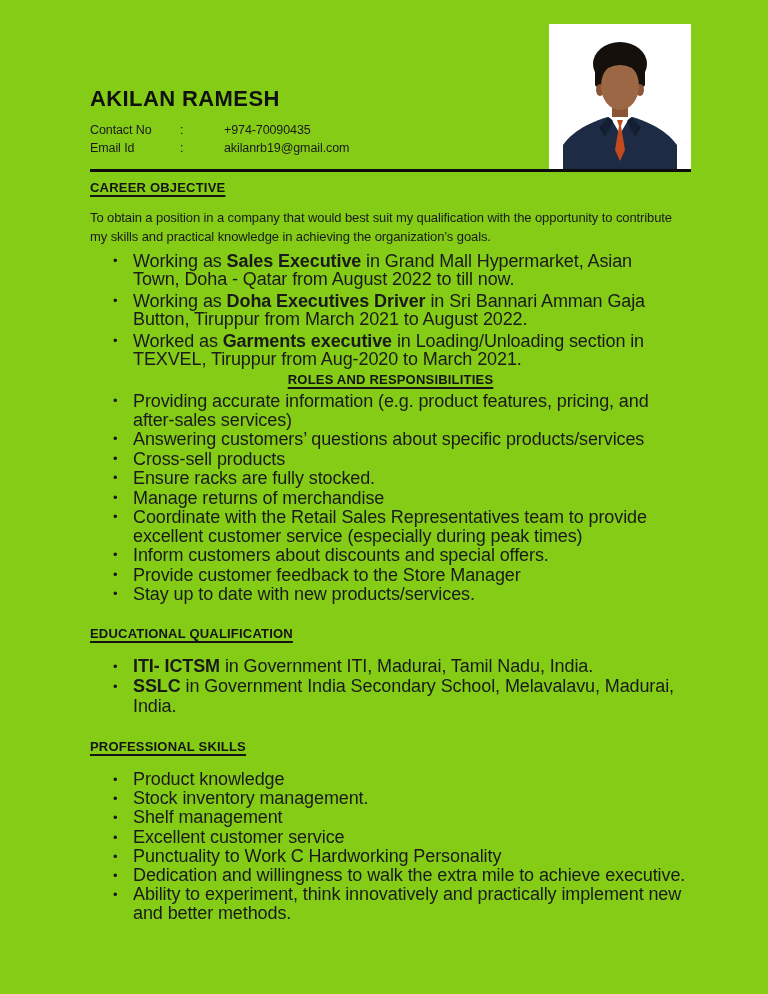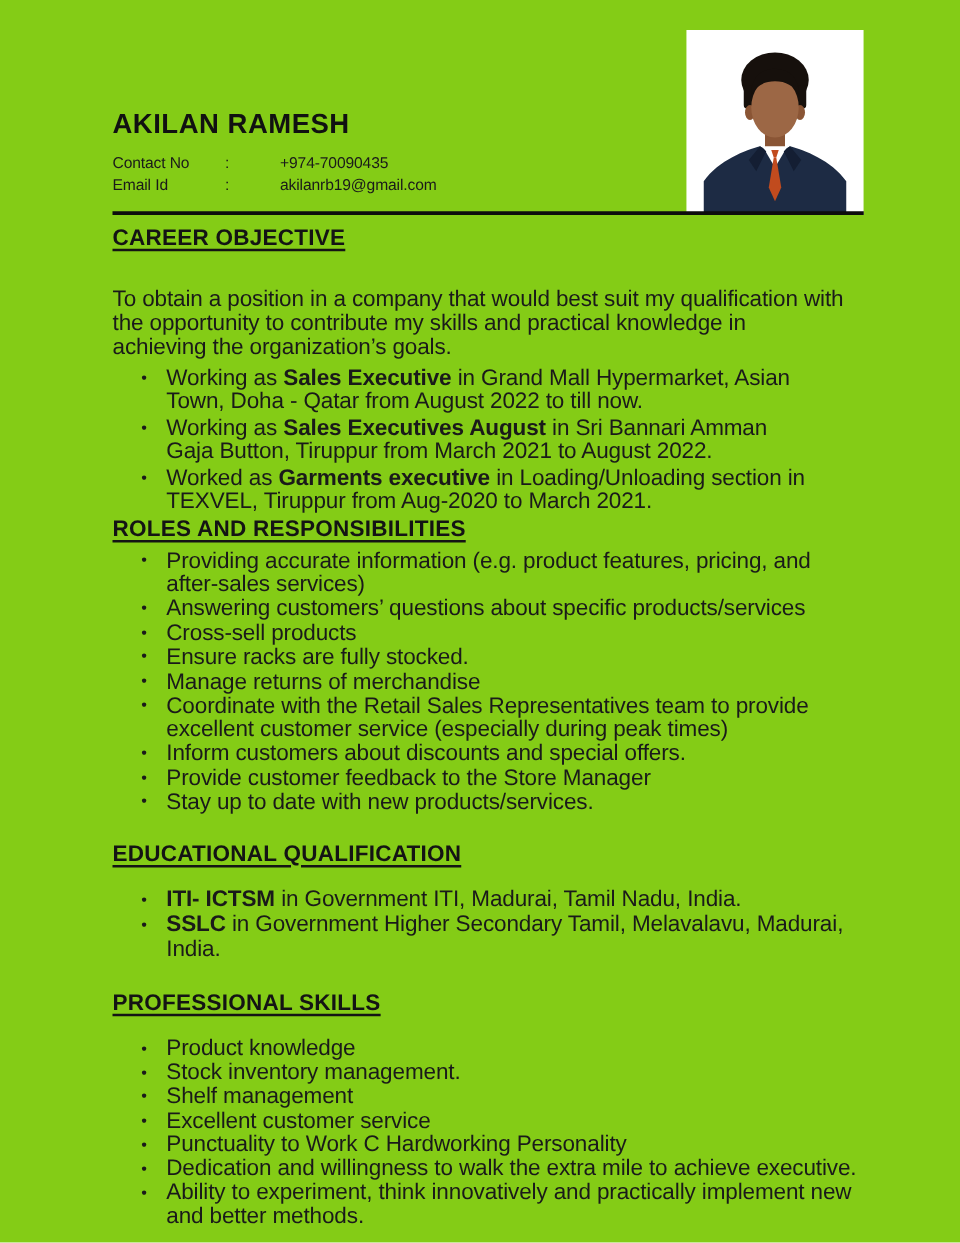--- a/index.html
+++ b/index.html
@@ -18,33 +18,33 @@
     font-size:22px; line-height:26px; font-weight:700;
     letter-spacing:0.4px; color:#111; margin-bottom:9px;
   }
   .crow { display:flex; font-size:12.5px; line-height:18px; letter-spacing:-0.1px; }
   .clabel { width:90px; }
   .csep   { width:44px; }
 
   .rule { height:3px; background:#0d0d0d; margin-top:12px; position:relative; z-index:2; width:601px; }
 
   h2.sec-h {
-    font-size:18px; font-weight:700; letter-spacing:0.2px;
+    font-size:13px; font-weight:700; letter-spacing:0.2px;
     text-decoration:underline; text-decoration-thickness:1.5px; text-underline-offset:3px;
     color:#141414;
   }
   .h-objective { margin-top:8px; }
   .h-experience { margin-top:23px; }
-  .h-roles { margin-top:2px; }
+  .h-roles { margin-top:2px;text-align:center; }
   .h-education { margin-top:22px; }
   .h-skills { margin-top:23px; }
 
   p.body {
-    font-size:18px; line-height:19px; letter-spacing:-0.1px;
-    margin-top:29px; max-width:585px;
+    font-size:13px; line-height:19px; letter-spacing:-0.1px;
+    margin-top:13px; max-width:585px;
   }
 
   ul.blist { list-style:none; padding-left:43px; font-size:18px; letter-spacing:-0.1px; }
   ul.blist li { position:relative; }
   ul.blist li::before {
     content:"•"; position:absolute; left:-20px; top:0; font-size:13px; color:#1a1a1a;
   }
   ul.exp { margin-top:6px; }
   ul.exp li { line-height:18px; margin-bottom:4px; max-width:515px; }
   ul.roles { margin-top:5px; }
@@ -103,21 +103,21 @@
     <div class="rule"></div>
 
     <section>
       <h2 class="sec-h h-objective">CAREER OBJECTIVE</h2>
       <p class="body">To obtain a position in a company that would best suit my qualification with the opportunity to contribute my skills and practical knowledge in achieving the organization’s goals.</p>
     </section>
 
     <section>
       <ul class="blist exp">
         <li><span>Working as </span><b>Sales Executive</b><span> in Grand Mall Hypermarket, Asian Town, Doha - Qatar from August 2022 to till now.</span></li>
-        <li><span>Working as </span><b>Sales Executives August</b><span> in Sri Bannari Amman Gaja Button, Tiruppur from March 2021 to August 2022.</span></li>
+        <li><span>Working as </span><b>Doha Executives Driver</b><span> in Sri Bannari Amman Gaja Button, Tiruppur from March 2021 to August 2022.</span></li>
         <li><span>Worked as </span><b>Garments executive</b><span> in Loading/Unloading section in TEXVEL, Tiruppur from Aug-2020 to March 2021.</span></li>
       </ul>
     </section>
 
     <section>
       <h2 class="sec-h h-roles">ROLES AND RESPONSIBILITIES</h2>
       <ul class="blist roles">
         <li>Providing accurate information (e.g. product features, pricing, and after-sales services)</li>
         <li>Answering customers’ questions about specific products/services</li>
         <li>Cross-sell products</li>
@@ -127,21 +127,21 @@
         <li>Inform customers about discounts and special offers.</li>
         <li>Provide customer feedback to the Store Manager</li>
         <li>Stay up to date with new products/services.</li>
       </ul>
     </section>
 
     <section>
       <h2 class="sec-h h-education">EDUCATIONAL QUALIFICATION</h2>
       <ul class="blist edu">
         <li><b>ITI- ICTSM</b><span> in Government ITI, Madurai, Tamil Nadu, India.</span></li>
-        <li><b>SSLC</b><span> in Government Higher Secondary Tamil, Melavalavu, Madurai, India.</span></li>
+        <li><b>SSLC</b><span> in Government India Secondary School, Melavalavu, Madurai, India.</span></li>
       </ul>
     </section>
 
     <section>
       <h2 class="sec-h h-skills">PROFESSIONAL SKILLS</h2>
       <ul class="blist skills">
         <li>Product knowledge</li>
         <li>Stock inventory management.</li>
         <li>Shelf management</li>
         <li>Excellent customer service</li>

